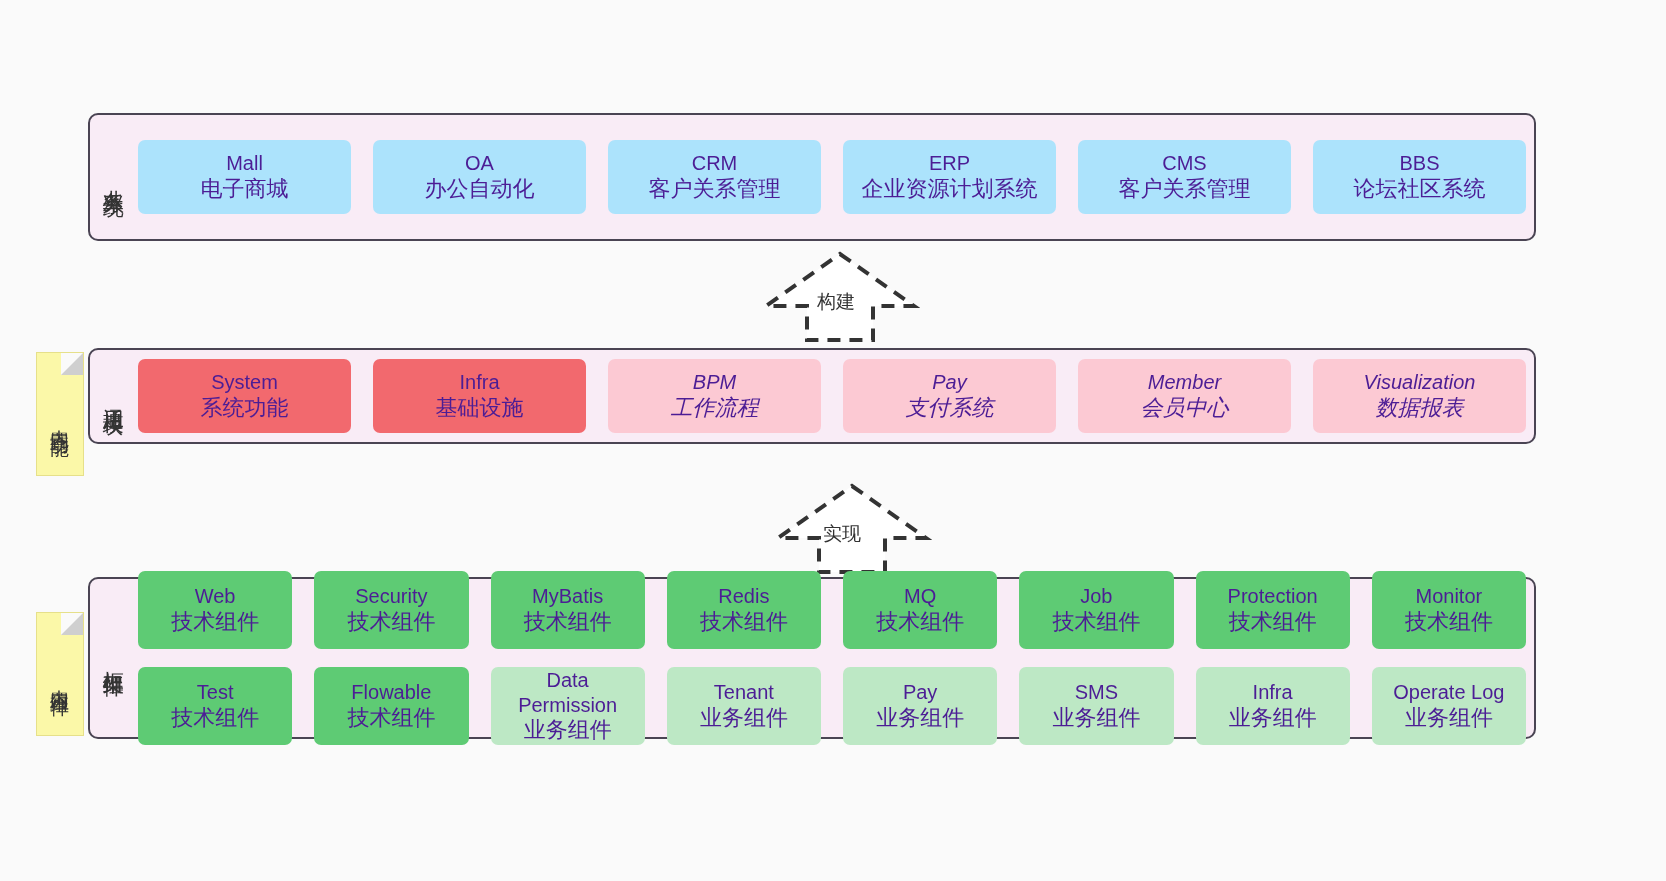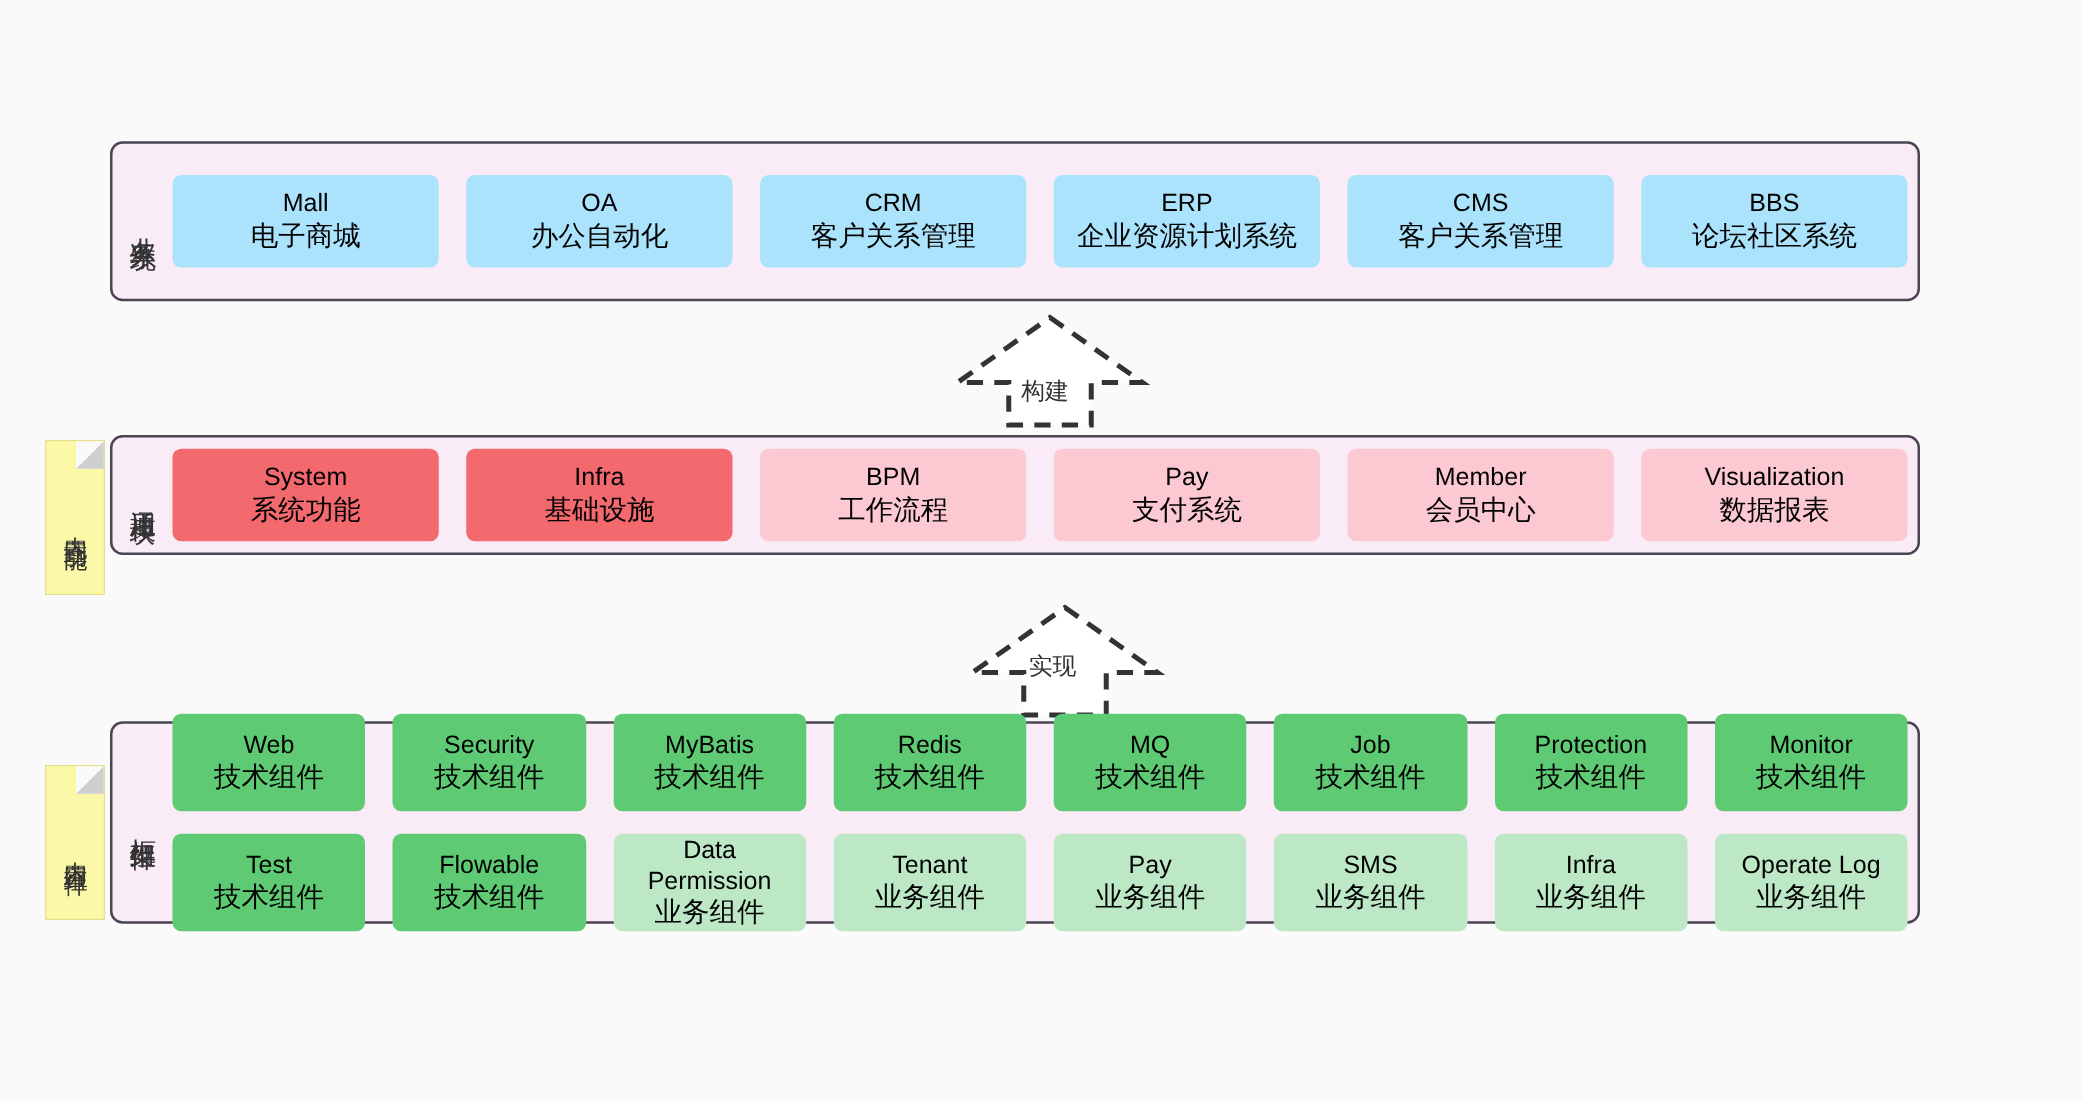--- a/index.html
+++ b/index.html
@@ -69,35 +69,35 @@
     flex: 1 1 0;
     border-radius: 7px;
     display: flex;
     flex-direction: column;
     align-items: center;
     justify-content: center;
     box-sizing: border-box;
     padding: 6px 4px;
     text-align: center;
     line-height: 1.22;
-    color: #000000;
+    color: #4c1d95;
   }
   .card .c-title {
     font-size: 20px;
     white-space: nowrap;
   }
   .card .c-sub {
     font-size: 22px;
     white-space: nowrap;
   }
   .card.wrap .c-title { white-space: normal; }
 
   .card.blue      { background: #ace3fc; }
   .card.red       { background: #f2696e; }
-  .card.pink      { background: #fcc9d3; }
+  .card.pink      { background: #fcc9d3; font-style: italic; }
   .card.green     { background: #5cc островmd; }
   .card.green     { background: #5ecb74; }
   .card.lightgreen{ background: #bde8c5; }
 
   
   #layer-business { left: 88px;  top: 113px; width: 1448px; height: 128px; }
   #layer-common   { left: 88px;  top: 348px; width: 1448px; height: 96px; }
   #layer-framework{ left: 88px;  top: 577px; width: 1448px; height: 162px; }
 
   #layer-business .card, #layer-common .card { height: 74px; }
@@ -152,21 +152,21 @@
   .arrow-wrap svg { display: block; }
 
   .arrow-label {
     position: absolute;
     font-size: 19px;
     color: #333333;
     background: transparent;
     white-space: nowrap;
     line-height: 1;
   }
-  #label-build   { left: 817px; top: 304px; }
+  #label-build   { left: 817px; top: 292px; }
   #label-realize { left: 823px; top: 524px; }
 </style>
 </head>
 <body>
 
 <div id="canvas">
 
   <div class="layer" id="layer-business">
     <div class="layer-title">业务系统</div>
     <div class="layer-body">

